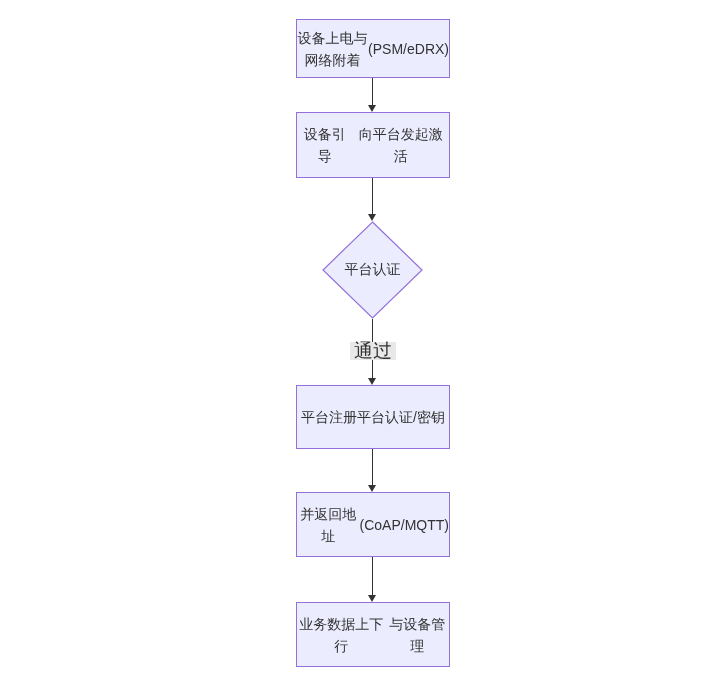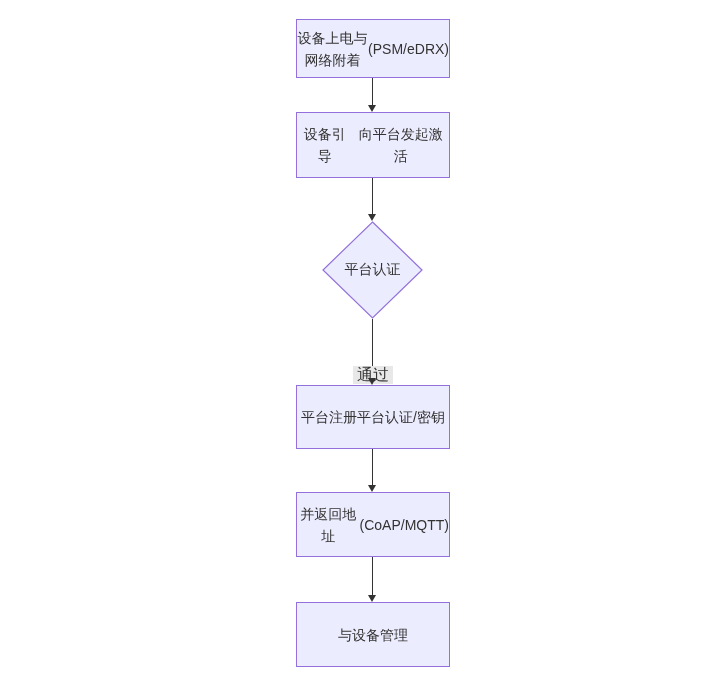--- a/index.html
+++ b/index.html
@@ -70,25 +70,24 @@
     border-left: 4.5px solid transparent;
     border-right: 4.5px solid transparent;
     border-top: 7px solid var(--arrow-color);
   }
   .edge-label {
     position: absolute;
     left: 373px;
     top: 342px;
     transform: translateX(-50%);
     background: var(--label-bg);
-    font-size: 16px;
+    font-size: 19px;
     line-height: 18px;
     padding: 0 4px;
     white-space: nowrap;
-    margin-top: 24px;
   }
 </style>
 </head>
 <body>
 
 <div class="canvas">
 
   <div class="node-rect" style="top:19px;height:59px;">
     <div>设备上电与网络附着</div>
     <div>(PSM/eDRX)</div>
@@ -126,16 +125,17 @@
 
   <div class="node-rect" style="top:492px;height:65px;">
     <div>并返回地址</div>
     <div>(CoAP/MQTT)</div>
   </div>
 
   <div class="edge-line" style="top:557px;height:38px;"></div>
   <div class="arrowhead" style="top:595px;"></div>
 
   <div class="node-rect" style="top:602px;height:65px;">
+    <div>业务数据上下行</div>
     <div>与设备管理</div>
   </div>
 
 </div>
 
 </body></html>

